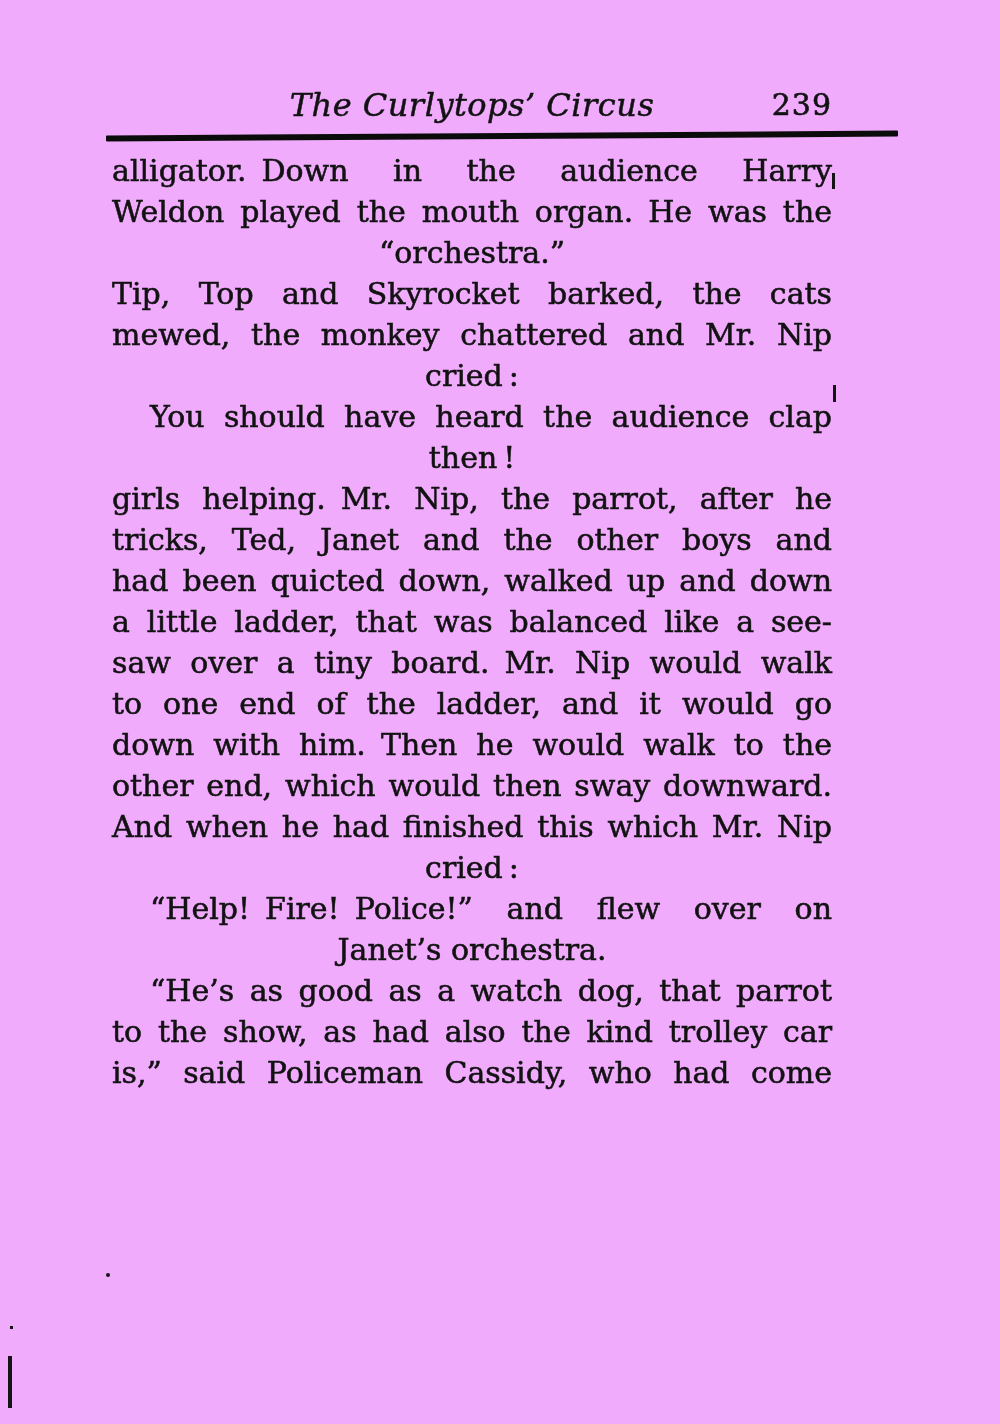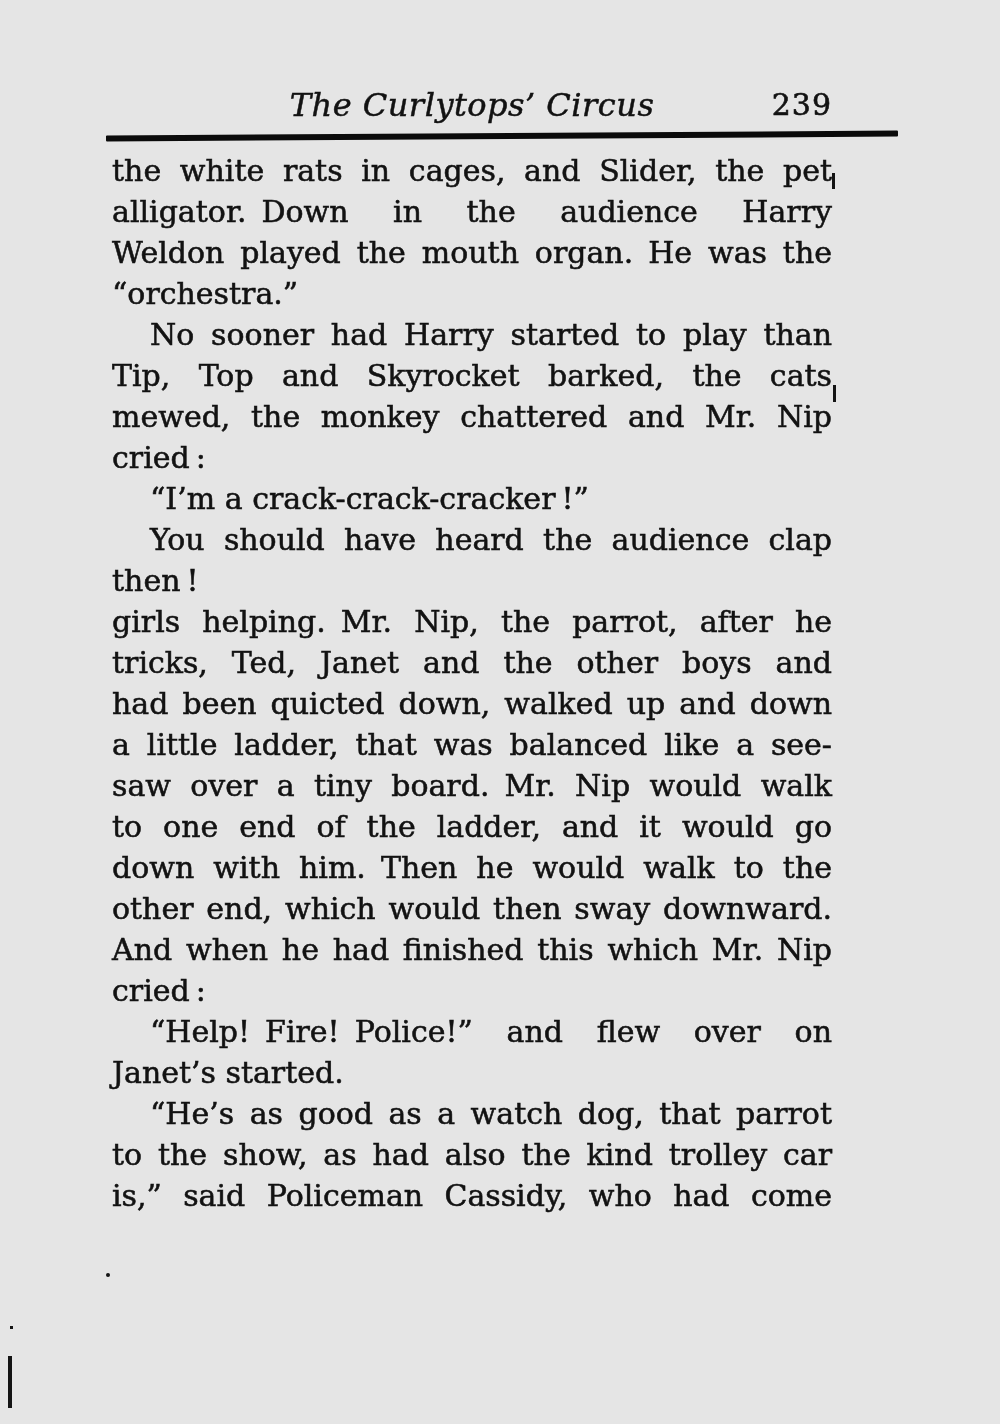--- a/index.html
+++ b/index.html
@@ -4,21 +4,21 @@
 <style>
   html, body {
     margin: 0;
     padding: 0;
     background: #ffffff;
   }
   .page {
     position: relative;
     width: 1000px;
     height: 1424px;
-    background: #e5e5e5;
+    background: #f0abfc;
     overflow: hidden;
     font-family: "DejaVu Serif", "Liberation Serif", serif;
     color: #121212;
   }
   
   .header-row {
     position: absolute;
     left: 112px;
     top: 84px;
     width: 720px;
@@ -62,21 +62,21 @@
     position: absolute;
     left: 112px;
     top: 150px;
     width: 720px;
   }
   .line {
     height: 41px;
     line-height: 41px;
     font-size: 30px;
     -webkit-text-stroke: 0.55px #121212;
-    text-align: left;
+    text-align: center;
     white-space: nowrap;
   }
   .line.just {
     white-space: normal;
     text-align: justify;
     text-align-last: justify;
   }
   .line.ind {
     text-indent: 38px;
   }
@@ -97,43 +97,40 @@
 <div class="page">
 
   <div class="header-row">
     <div class="running-title">The Curlytops’ Circus</div>
     <div class="page-number">239</div>
   </div>
 
   <div class="header-rule"></div>
 
   <div class="body-text" id="body-text">
-      <div class="line just">the white rats in cages, and Slider, the pet</div>
       <div class="line just">alligator. Down in the audience Harry</div>
       <div class="line just">Weldon played the mouth organ. He was the</div>
       <div class="line">“orchestra.”</div>
-      <div class="line just ind">No sooner had Harry started to play than</div>
       <div class="line just">Tip, Top and Skyrocket barked, the cats</div>
       <div class="line just">mewed, the monkey chattered and Mr. Nip</div>
       <div class="line">cried :</div>
-      <div class="line ind">“I’m a crack-crack-cracker !”</div>
       <div class="line just ind">You should have heard the audience clap</div>
       <div class="line">then !</div>
       <div class="line just">girls helping. Mr. Nip, the parrot, after he</div>
       <div class="line just">tricks, Ted, Janet and the other boys and</div>
       <div class="line just">had been quicted down, walked up and down</div>
       <div class="line just">a little ladder, that was balanced like a see-</div>
       <div class="line just">saw over a tiny board. Mr. Nip would walk</div>
       <div class="line just">to one end of the ladder, and it would go</div>
       <div class="line just">down with him. Then he would walk to the</div>
       <div class="line just">other end, which would then sway downward.</div>
       <div class="line just">And when he had finished this which Mr. Nip</div>
       <div class="line">cried :</div>
       <div class="line just ind">“Help! Fire! Police!” and flew over on</div>
-      <div class="line">Janet’s started.</div>
+      <div class="line">Janet’s orchestra.</div>
       <div class="line just ind">“He’s as good as a watch dog, that parrot</div>
       <div class="line just">to the show, as had also the kind trolley car</div>
       <div class="line just">is,” said Policeman Cassidy, who had come</div>
     </div>
 
   <div class="artifact art-pet-mark"></div>
   <div class="artifact art-cats-mark"></div>
   <div class="artifact art-bottom-dot"></div>
   <div class="artifact art-left-dot"></div>
   <div class="artifact art-left-line"></div>

